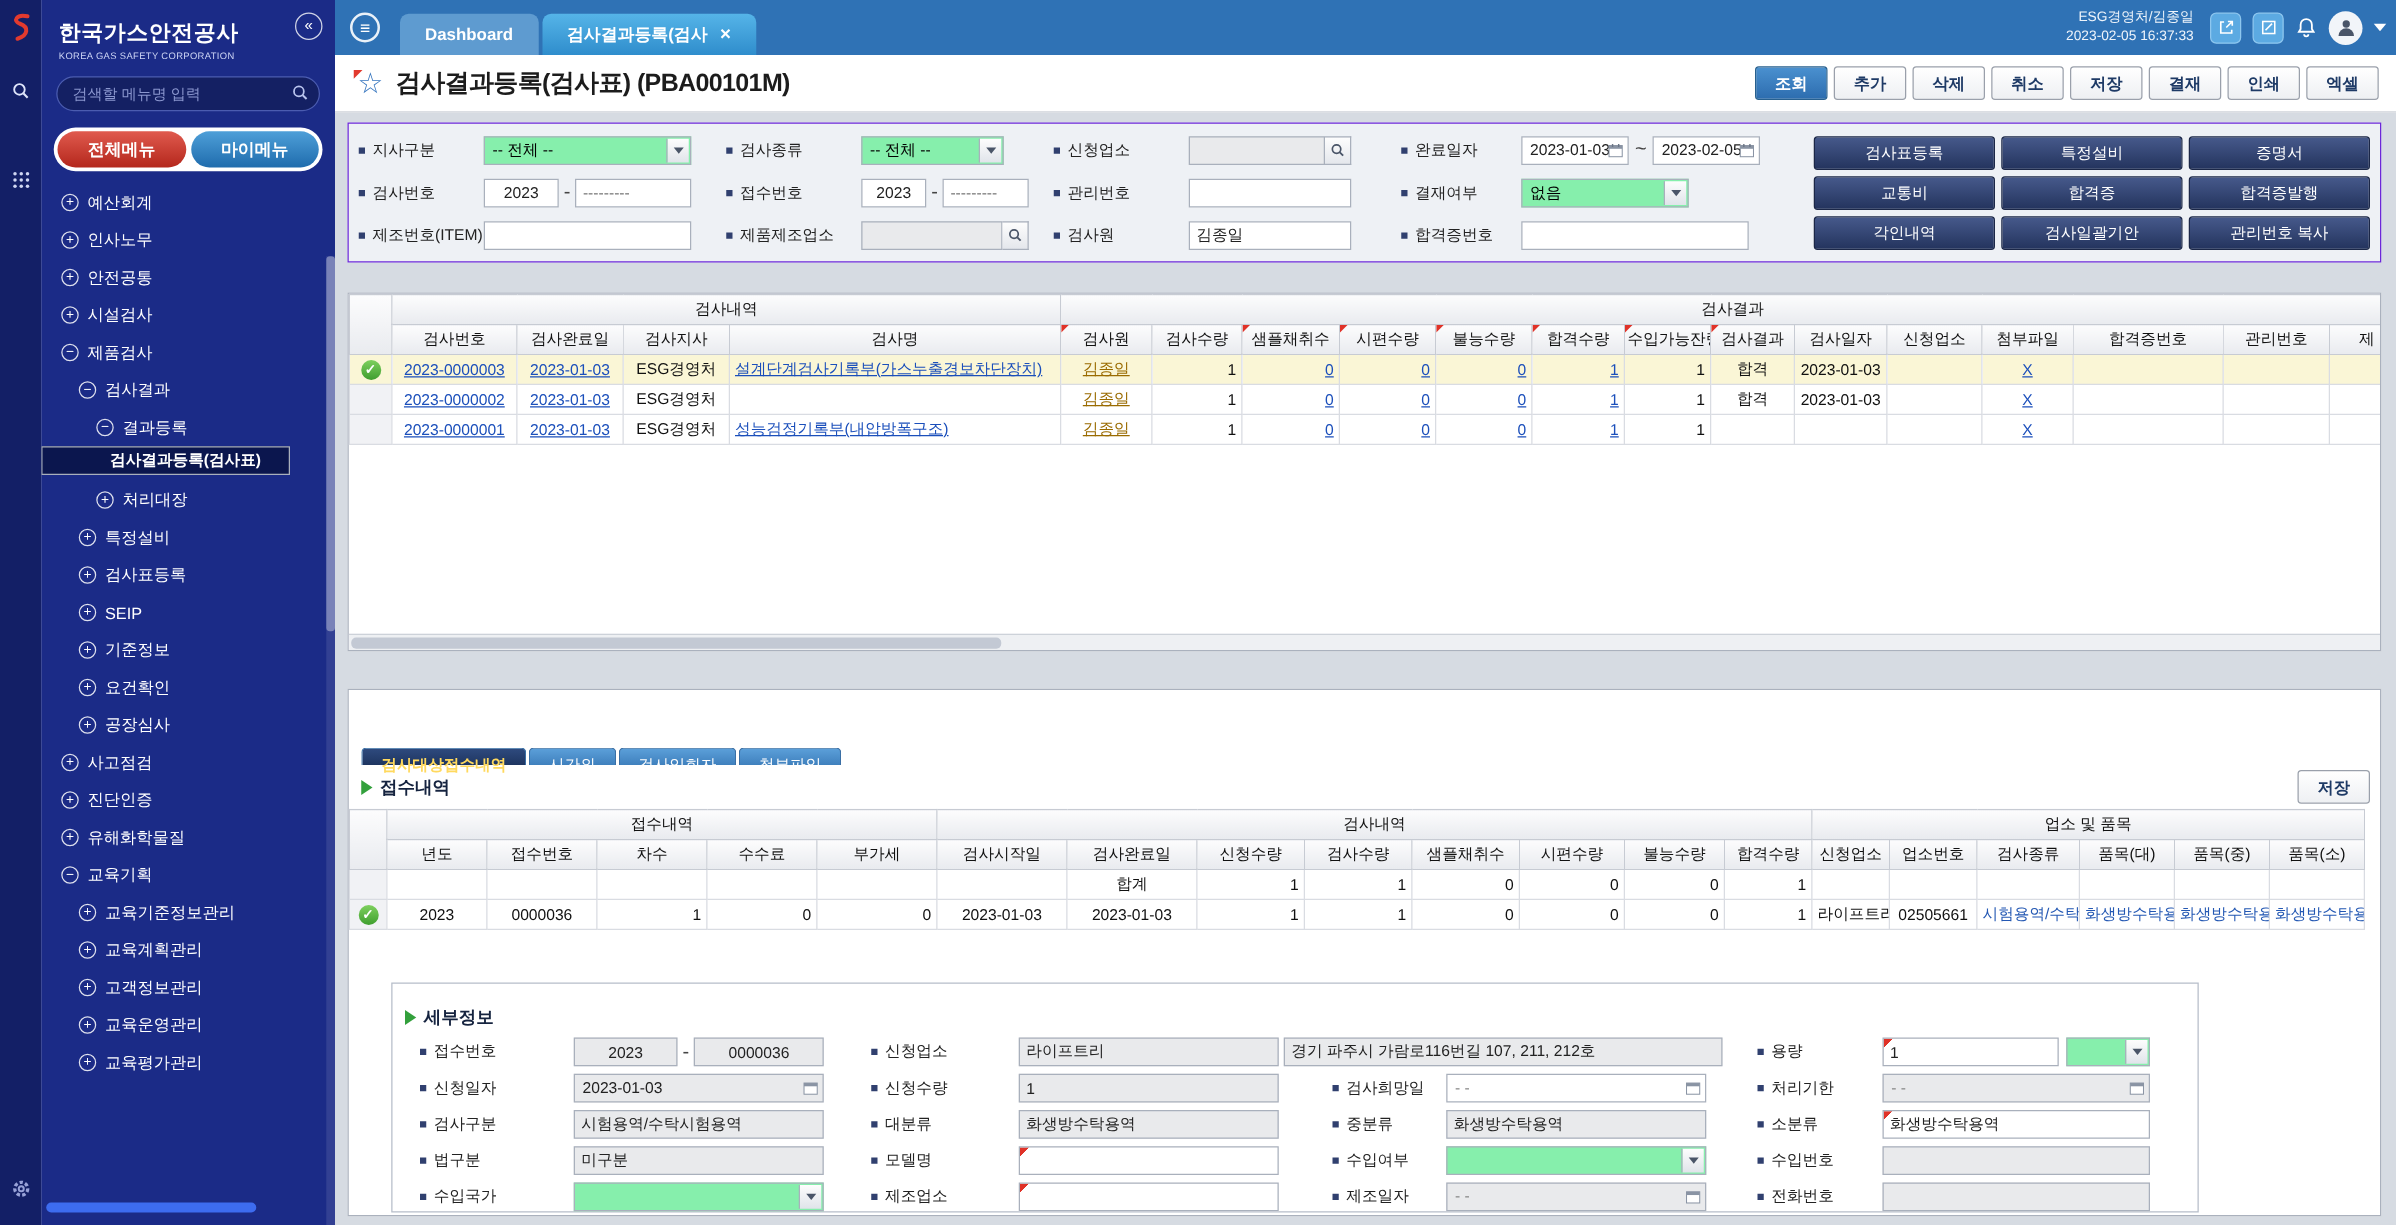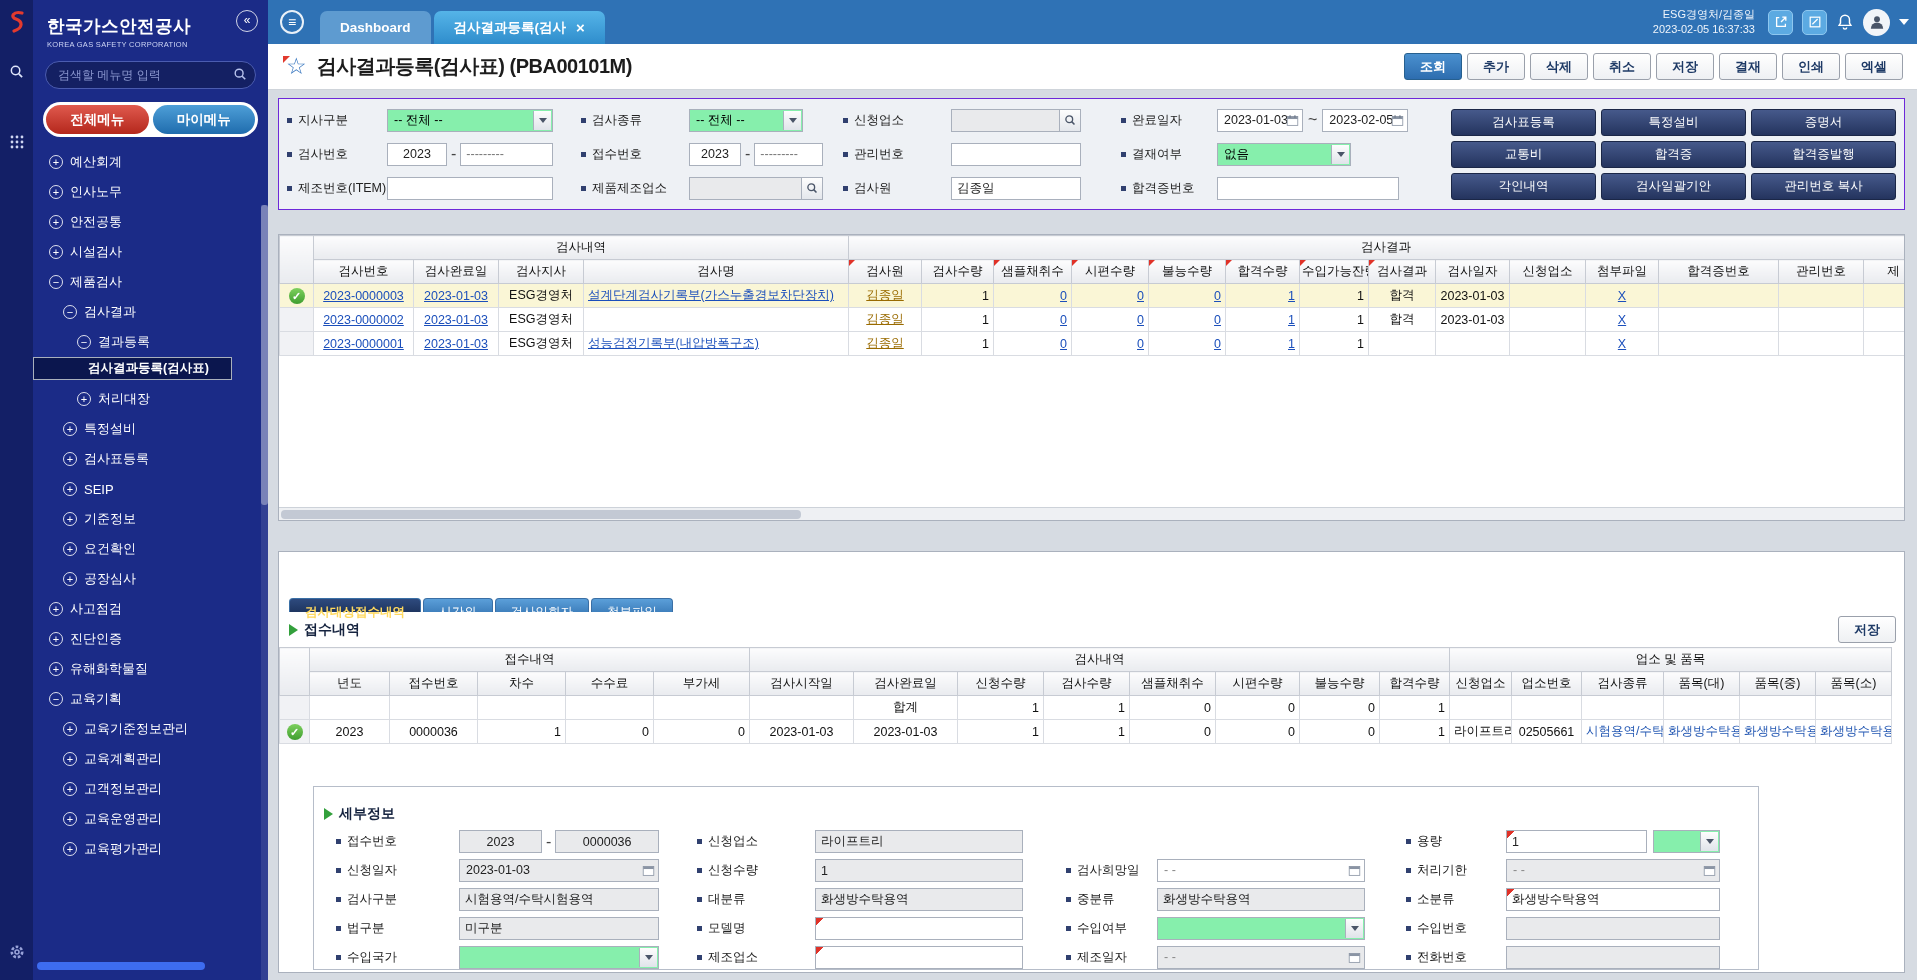--- a/index.html
+++ b/index.html
@@ -719,20 +719,21 @@
                 <input class="inp ro" style="width: 83px; text-align: center;" readonly="" value="2023">
                 <span class="dash">-</span>
                 <input class="inp ro grow" style="text-align: center;" readonly="" value="0000036">
               </span>
             <span class="dl dl2">
                 <i class="blt"></i>
                 <span>신청업소</span>
               </span>
             <span class="dw dw2x">
                 <input class="inp ro" style="width: 208px;" readonly="" value="라이프트리">
+                <input class="inp ro grow" style="margin-left: 4px;" readonly="" value="경기 파주시 가람로116번길 107, 211, 212호">
               </span>
             <span class="dl dl4">
                 <i class="blt"></i>
                 <span>용량</span>
               </span>
             <span class="dw dw4">
                 <input class="inp req" style="width: 141px;" value="1">
                 <span class="sel req" style="width:67px;margin-left:6px"><span></span><span class="sel-btn"></span></span>
               </span>
           </div>

